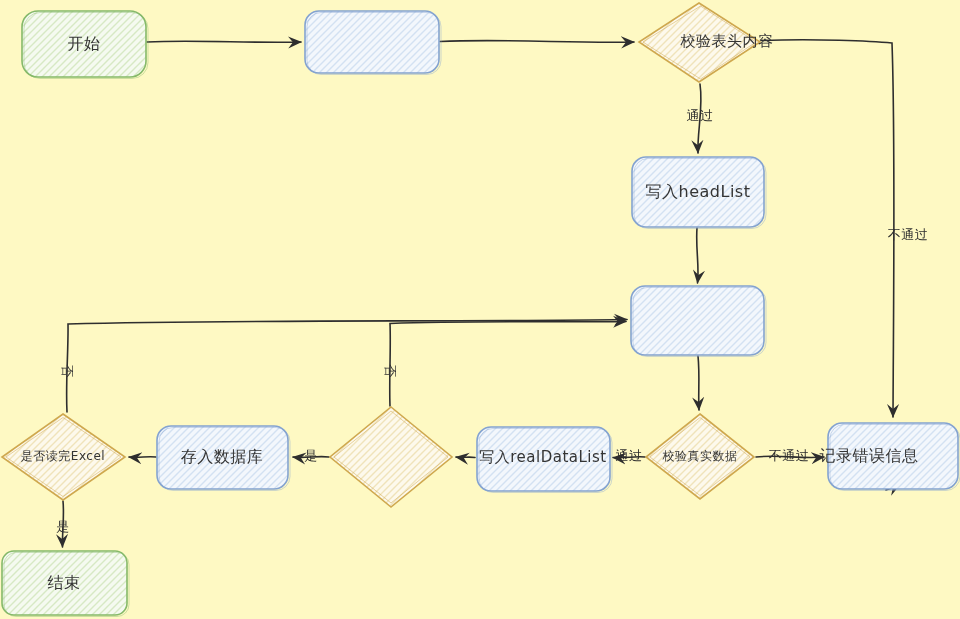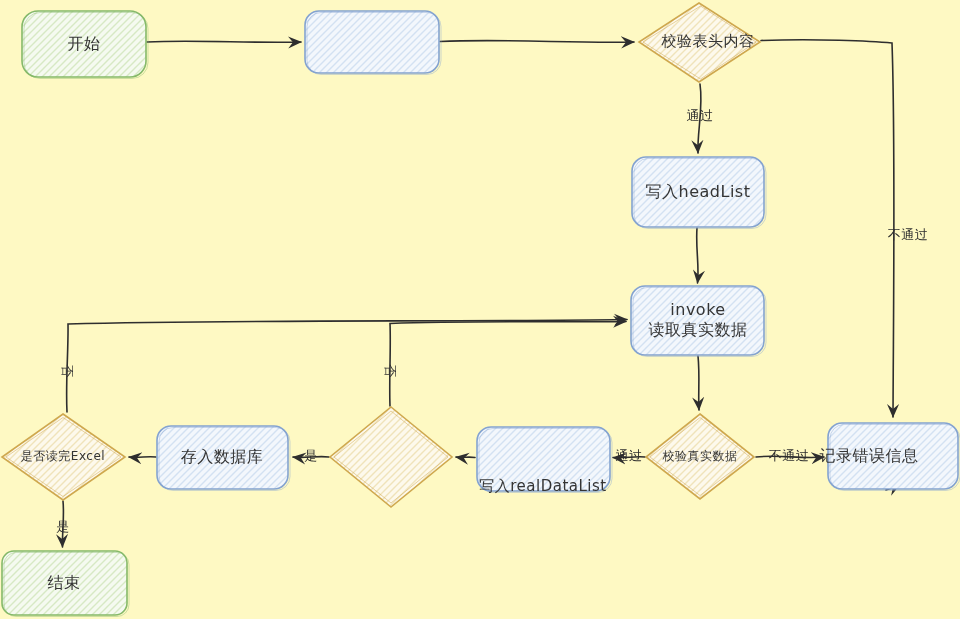--- a/index.html
+++ b/index.html
@@ -125,32 +125,28 @@
 
     <g>
       <rect x="828" y="423" width="130" height="66" rx="14" fill="url(#hatchBlue)" stroke="#84a3d0" stroke-width="1.6"></rect>
       <rect x="830" y="424.5" width="130" height="66" rx="14" fill="none" stroke="#84a3d0" stroke-width="1" opacity="0.4"></rect>
     </g>
   </svg>
 
   <div class="lbl node-lbl" style="left:84px;top:44px;">开始</div>
 
 
-  <div class="lbl node-lbl md" style="left:708px;top:42px;">校验表头内容</div>
+  <div class="lbl node-lbl md" style="left:727px;top:42px;">校验表头内容</div>
 
   <div class="lbl node-lbl" style="left:698px;top:192px;text-align:center;">写入headList</div>
 
-  <div class="lbl node-lbl" style="left:698px;top:320px;">
-    <div>invoke</div>
-    <div>读取真实数据</div>
-  </div>
 
   <div class="lbl node-lbl sm" style="left:700px;top:457px;">校验真实数据</div>
 
-  <div class="lbl node-lbl md" style="left:543px;top:458px;margin-top:29px;">写入realDataList</div>
+  <div class="lbl node-lbl md" style="left:543px;top:458px;">写入realDataList</div>
 
 
   <div class="lbl node-lbl" style="left:222px;top:457px;">存入数据库</div>
 
   <div class="lbl node-lbl sm" style="left:63px;top:457px;">是否读完Excel</div>
 
   <div class="lbl node-lbl" style="left:64px;top:583px;">结束</div>
 
   <div class="lbl node-lbl" style="left:869px;top:456px;">记录错误信息</div>
 

